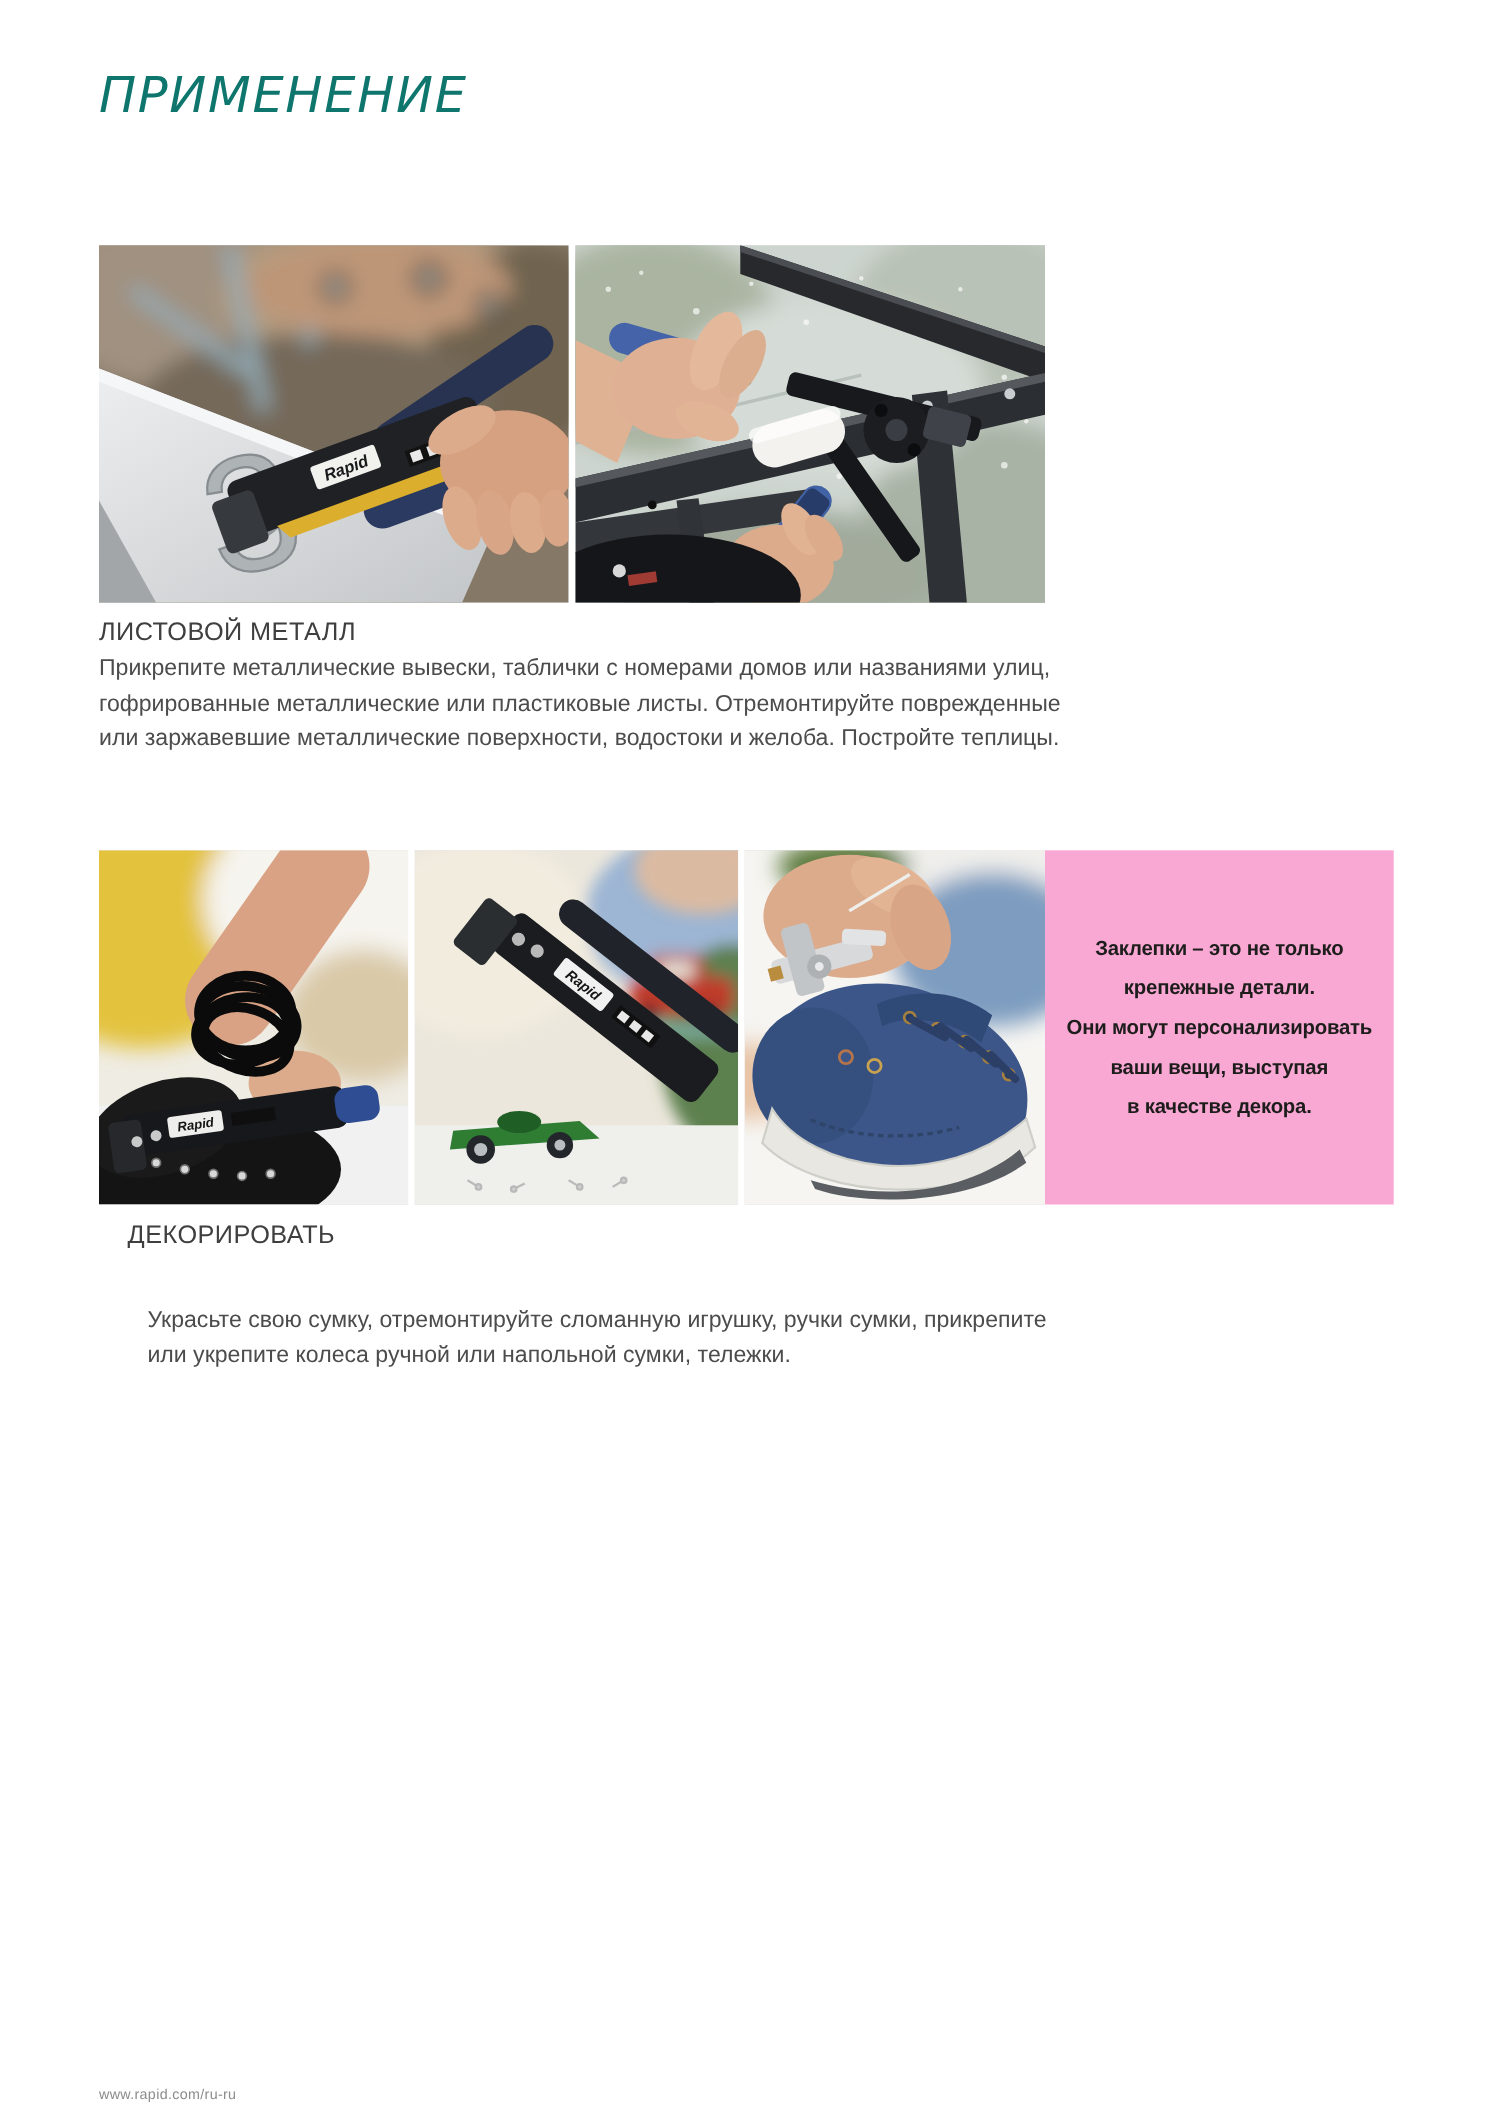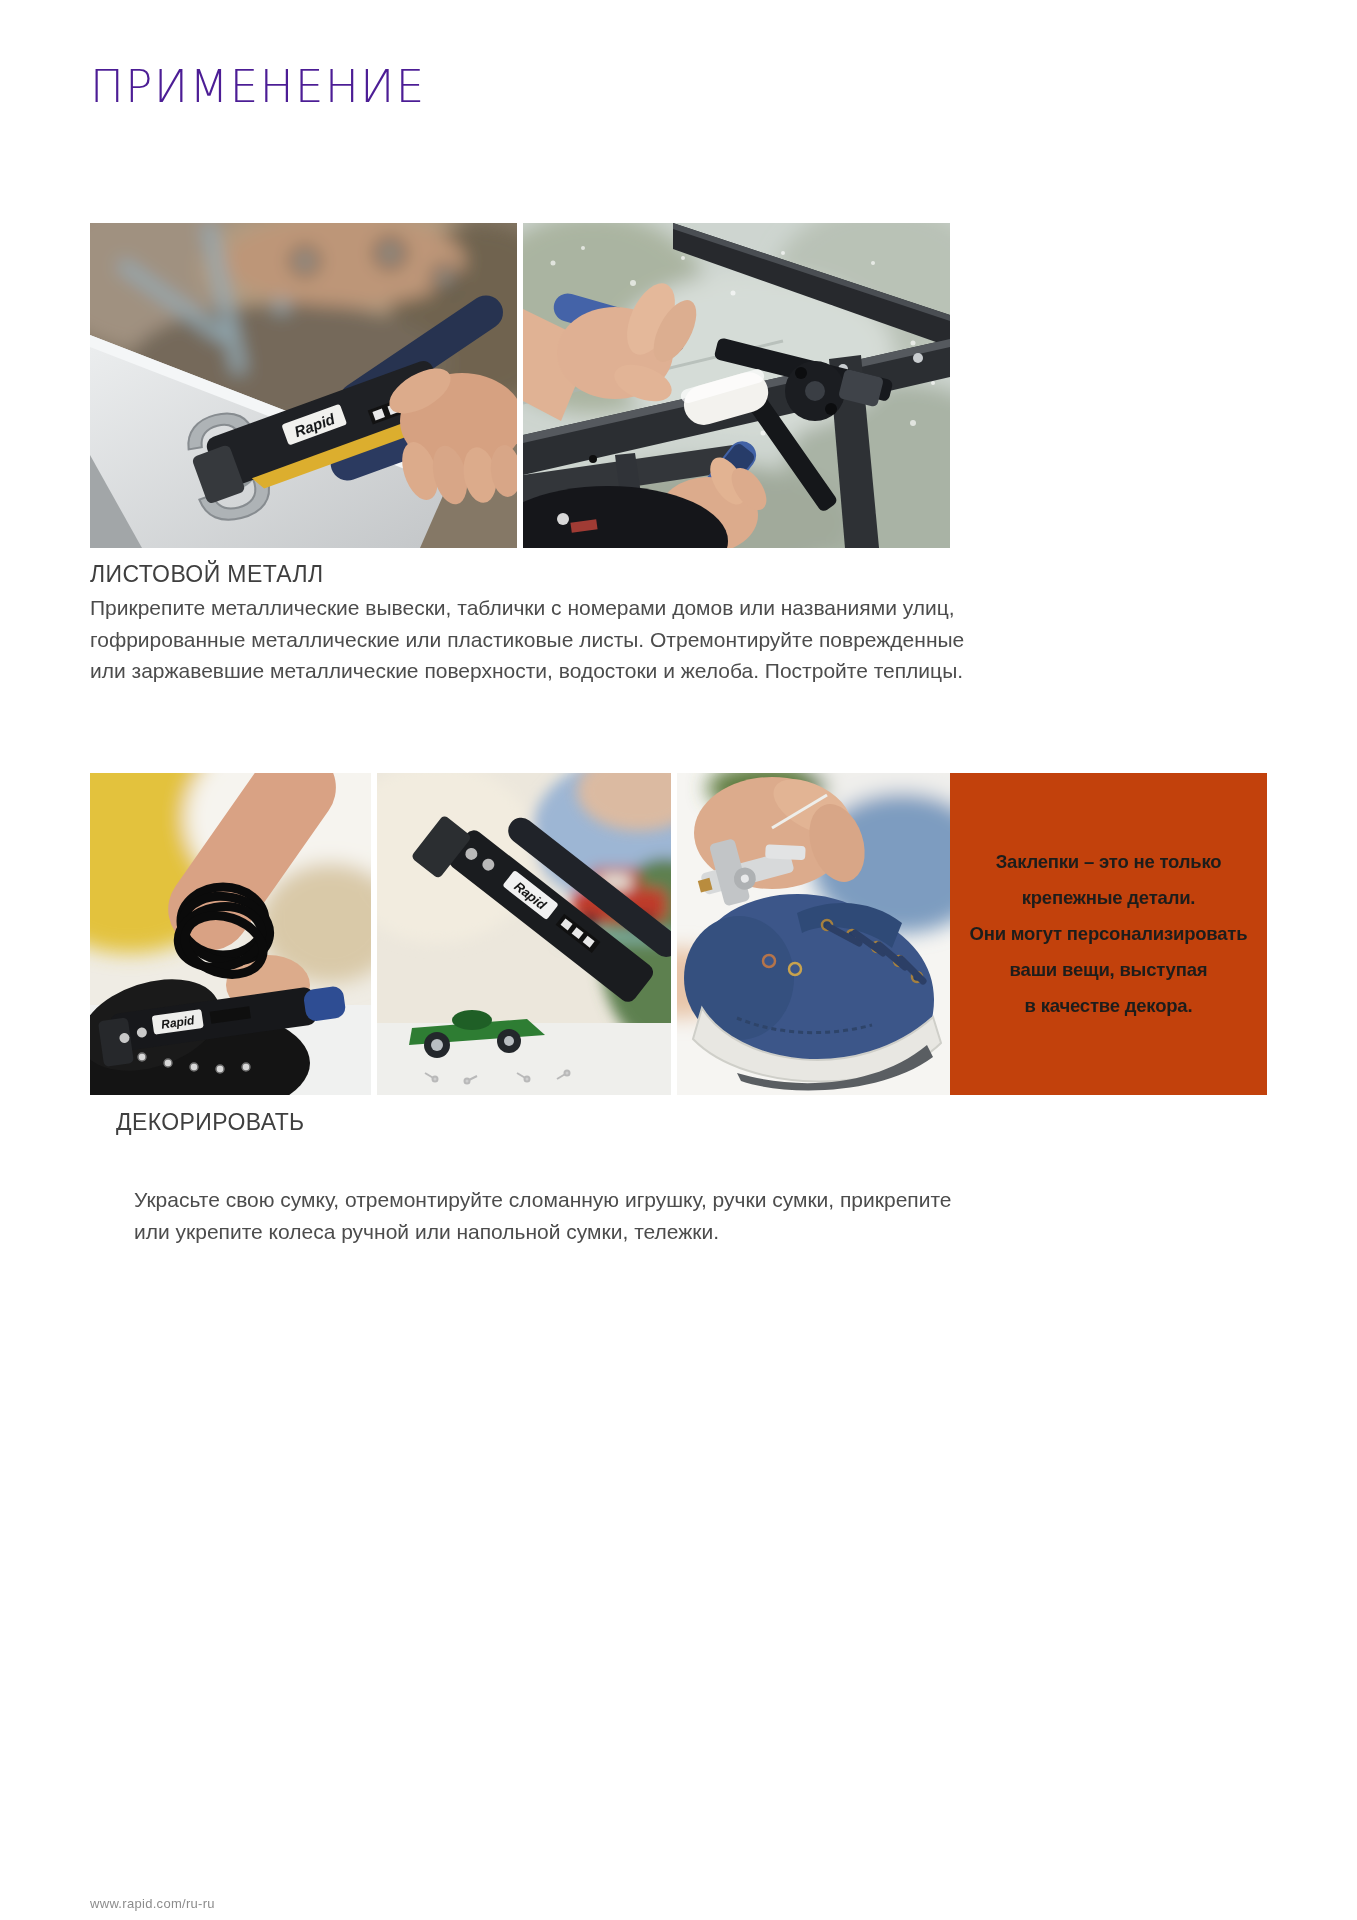--- a/index.html
+++ b/index.html
@@ -1,20 +1,20 @@
 <!DOCTYPE html>
 <html><head>
 <meta charset="utf-8">
 <style>
   html,body{margin:0;padding:0;background:#ffffff;}
   .page{position:relative;width:1357px;height:1920px;background:#ffffff;overflow:hidden;
         font-family:"Liberation Sans",sans-serif;}
   .title{position:absolute;left:90px;top:62px;font-size:45px;line-height:1.1;
-         font-weight:200;letter-spacing:1.5px;color:#4c1d95;
-         font-family:"DejaVu Sans","Liberation Sans",sans-serif;}
+         font-weight:200;letter-spacing:1.5px;color:#0f766e;
+         font-family:"DejaVu Sans","Liberation Sans",sans-serif;font-style:italic;}
   .photo{position:absolute;overflow:hidden;background:#ddd;}
   .photo svg{display:block;}
   .callout{position:absolute;display:flex;align-items:center;justify-content:center;text-align:center;}
   .callout-text{font-weight:bold;font-size:18.5px;line-height:36px;color:#1d1d1b;
                 white-space:pre-line;padding:0 12px;letter-spacing:-0.2px;}
   .section-heading{position:absolute;left:90px;font-size:23px;color:#3f3f3f;letter-spacing:0.4px;
                    font-weight:400;}
   .section-body{position:absolute;left:90px;width:1000px;font-size:21px;line-height:31.5px;
                 color:#4c4c4c;white-space:pre-line;font-weight:400;}
   .footer-link{position:absolute;left:90px;top:1896px;font-size:13px;color:#8c8c8c;
@@ -335,21 +335,21 @@
           <line x1="202" y1="172" x2="228" y2="194"></line>
             <line x1="224" y1="186" x2="246" y2="208"></line>
         </g>
         <circle cx="92" cy="188" r="6" fill="#3c5689" stroke="#b5744a" stroke-width="2.5"></circle>
         <circle cx="118" cy="196" r="6" fill="#3c5689" stroke="#c8a24e" stroke-width="2.5"></circle>
         <path d="M60,245 C100,262 150,264 195,252" fill="none" stroke="#2e4469" stroke-width="3" stroke-dasharray="5 4"></path>
       </g>
     </svg>
   </div>
 
-  <div class="callout" style="left:950px;top:773px;width:317px;height:322px;background:#c2410c;">
+  <div class="callout" style="left:950px;top:773px;width:317px;height:322px;background:#f9a8d4;">
     <div class="callout-text">Заклепки – это не только
 крепежные детали.
 Они могут персонализировать
 ваши вещи, выступая
 в качестве декора.</div>
   </div>
 
   <div class="section-heading" style="top:1109px;margin-left:26px;">ДЕКОРИРОВАТЬ</div>
   <div class="section-body" style="top:1184px;margin-left:44px;">Украсьте свою сумку, отремонтируйте сломанную игрушку, ручки сумки, прикрепите
 или укрепите колеса ручной или напольной сумки, тележки.</div>

